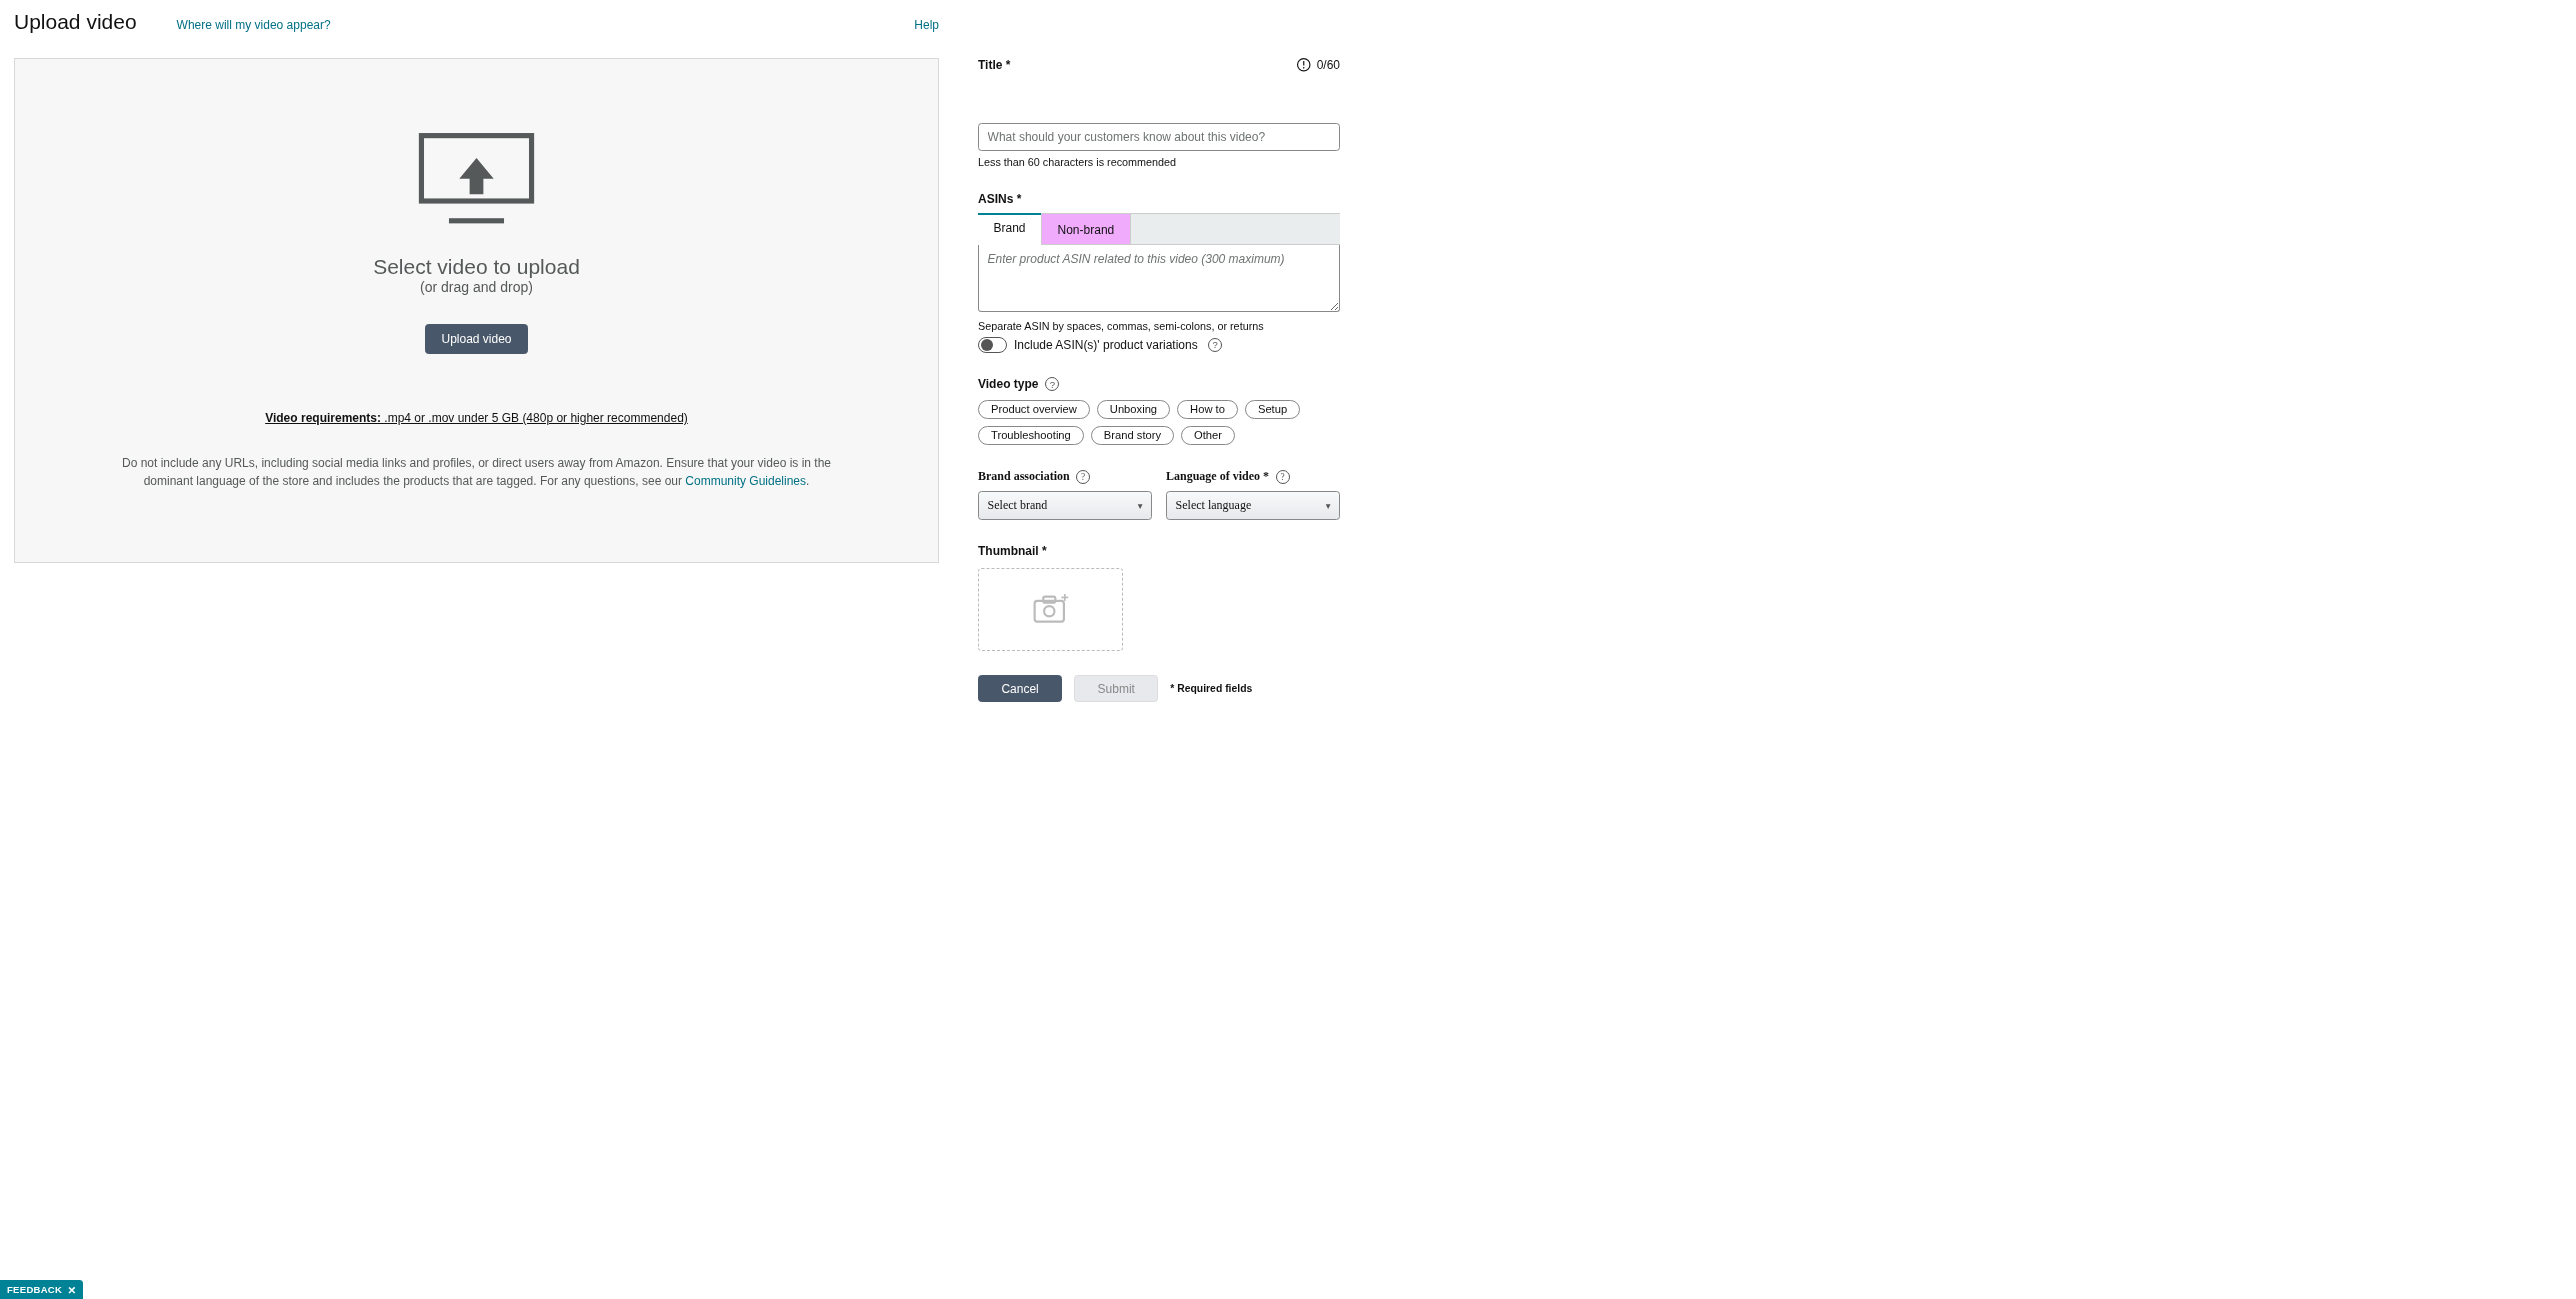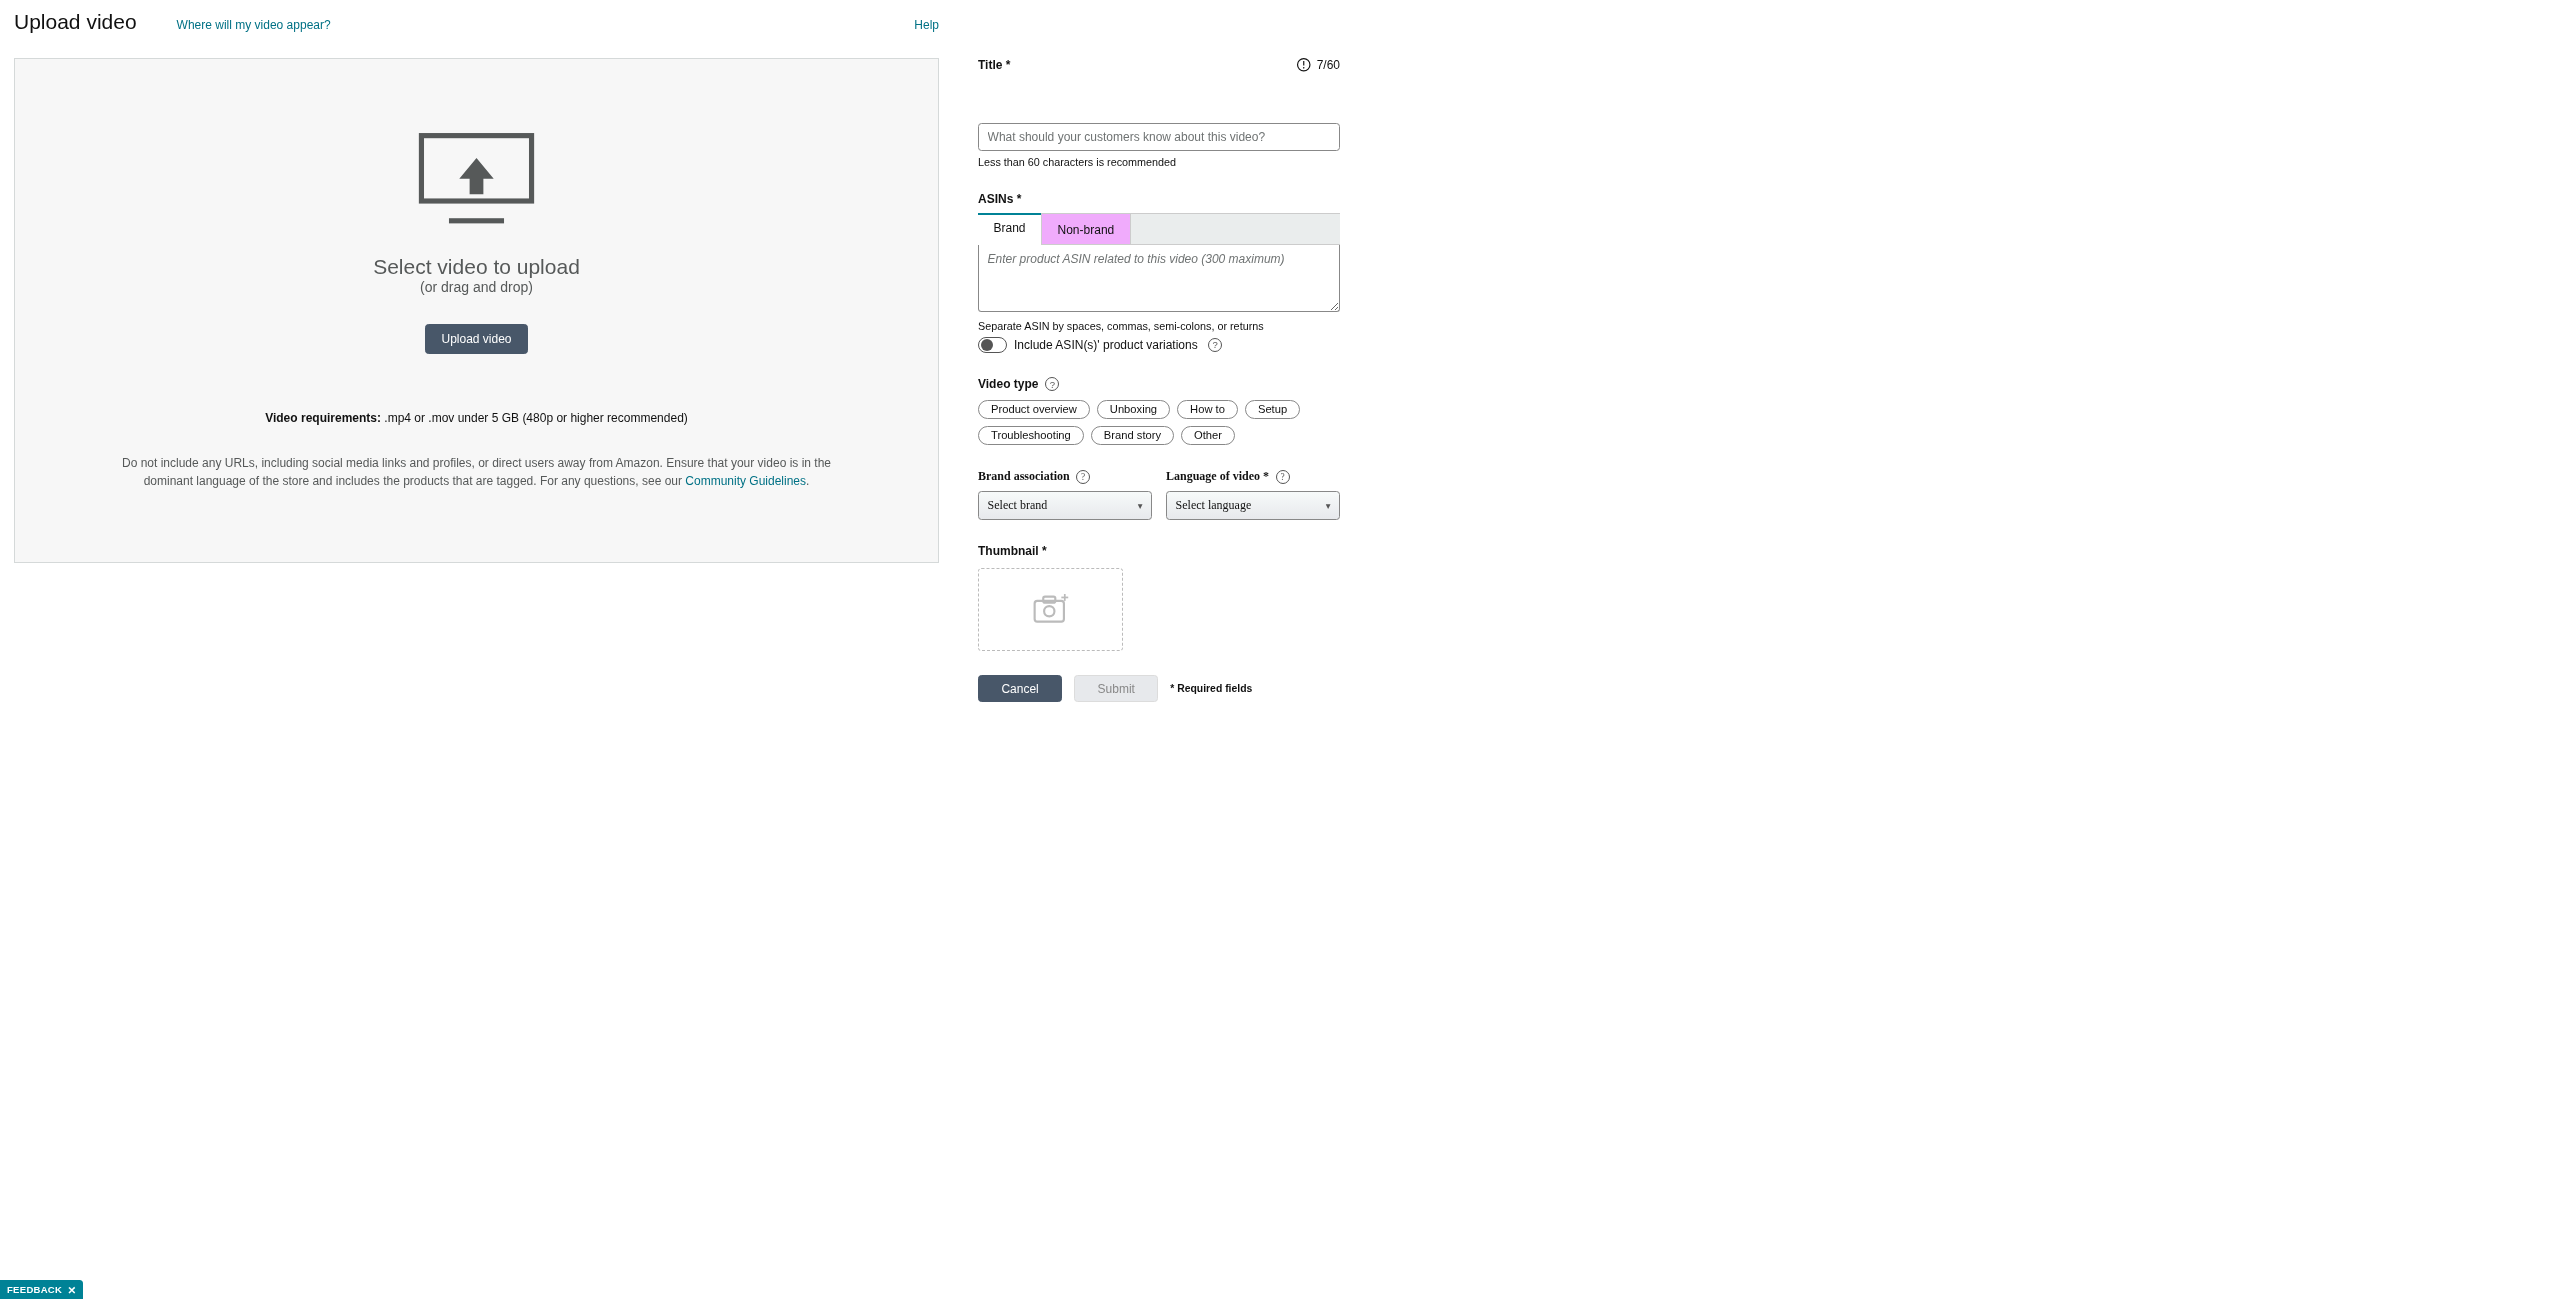--- a/index.html
+++ b/index.html
@@ -11,21 +11,21 @@
   .page-title { font-size: 21px; font-weight: 400; }
   .link { color: #007185; text-decoration: none; font-size: 12px; }
   .help-link { margin-left: auto; }
   .dropzone { border: 0.9px solid #d5d9d9; background: #f7f7f7; height: 505px; display: flex; flex-direction: column; align-items: center; justify-content: center; text-align: center; padding: 17px 104px; }
   .dz-icon { margin-bottom: 28px; }
   .dz-heading { font-size: 21px; font-weight: 400; color: #565959; }
   .dz-sub { font-size: 14px; color: #565959; margin-bottom: 29px; }
   .btn-primary { background: #485769; color: #fff; border: 0.9px solid #485769; border-radius: 3.5px; padding: 7px 15.5px; font-size: 12px; cursor: pointer; }
   .btn-primary.small { padding: 5.2px 22.4px; }
   .btn-disabled { background: #e7e9ec; color: #888; border: 0.9px solid #dcdcdc; border-radius: 3.5px; padding: 5.2px 22.4px; font-size: 12px; cursor: not-allowed; }
-  .req { margin-top: 57px; font-size: 12px; color: #111; }
+  .req { margin-top: 57px; font-size: 12px; color: #111; text-decoration: underline; }
   .req .label { font-weight: 700; }
   .note { margin-top: 29px; font-size: 12px; color: #565959; line-height: 1.5; }
   .note .link { color: #007185; }
   
   .field-block { margin-bottom: 24px; }
   .field-label { font-weight: 700; font-size: 12px; display: inline-block; }
   .field-row { display: flex; align-items: center; justify-content: space-between; margin-bottom: 14px; }
   .counter-group { display: flex; align-items: center; gap: 5.2px; color: #111; font-size: 12px; }
   .input { width: 100%; border: 0.9px solid #888; border-radius: 3.5px; padding: 6px 8.6px; font-size: 12px; color: #111; margin-top: 36px; }
   .input::placeholder { color: #6f7373; font-style: normal; }
@@ -91,21 +91,21 @@
       <div class="field-row">
         <span class="field-label">Title *</span>
         <span class="counter-group">
           <span>
             <svg width="15.5" height="15.5" viewBox="0 0 20 20">
                 <circle cx="10" cy="10" r="8" fill="none" stroke="#111" stroke-width="1.5"></circle>
                 <line x1="10" y1="5" x2="10" y2="11" stroke="#111" stroke-width="1.5"></line>
                 <circle cx="10" cy="14" r="1" fill="#111"></circle>
               </svg>
           </span>
-          <span>7/60</span>
+          <span>0/60</span>
         </span>
       </div>
       <input class="input" placeholder="What should your customers know about this video?" style="">
       <div class="helper">Less than 60 characters is recommended</div>
     </div>
 
     <div class="field-block">
       <div class="field-label" style="margin-bottom:7px;display:block">ASINs *</div>
       <div class="tabs">
         <div class="tab active">Brand</div>

